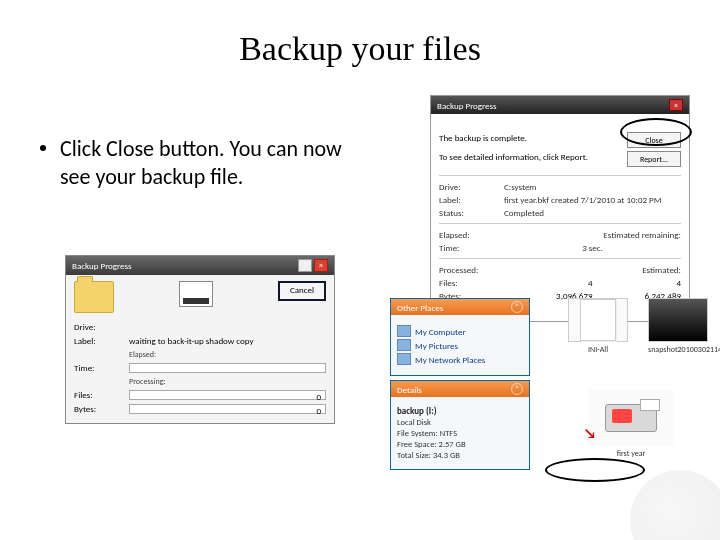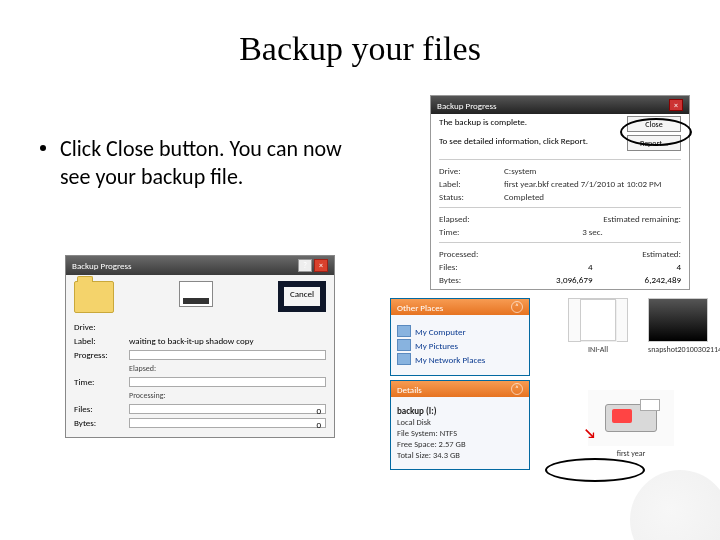--- a/index.html
+++ b/index.html
@@ -6,21 +6,21 @@
   body { width: 720px; height: 540px; background: #fff; font-family: Calibri, Arial, sans-serif; position: relative; overflow: hidden; }
   .title { font-size: 34px; text-align: center; margin-top: 30px; font-weight: normal; font-family: Liberation Serif, serif; }
   .bullet-area { position: absolute; top: 135px; left: 60px; width: 310px; font-size: 22px; line-height: 1.25; }
   .bullet-dot { position: absolute; left: -20px; top: 10px; width: 6px; height: 6px; background: #000; border-radius: 50%; }
   .bullet-text { padding-left: 0; }
 
   
   .dlg1 { position: absolute; top: 95px; right: 30px; width: 260px; border: 1px solid #999; font-size: 9px; background: #fff; }
   .dlg1-title { background: linear-gradient(#555,#222); color: #fff; padding: 3px 6px; display: flex; justify-content: space-between; align-items: center; }
   .dlg1-close { width: 14px; height: 12px; background: #c33; border: 1px solid #800; font-size: 8px; text-align: center; line-height: 10px; color:#fff; }
-  .dlg1-body { padding: 2px 8px; }
+  .dlg1-body { padding: 18px 8px; }
   .dlg1-toprow { display: flex; justify-content: space-between; align-items: flex-start; margin-bottom: 8px; }
   .dlg1-left { flex: 1; }
   .dlg1-btns { display: flex; flex-direction: column; gap: 3px; }
   .dlg1-btn { width: 54px; height: 16px; border: 1px solid #888; background: #f5f5f5; font-size: 8px; text-align: center; line-height: 14px; }
   .circle-close { position: absolute; top: 118px; right: 28px; width: 72px; height: 28px; border: 2px solid #000; border-radius: 50%; pointer-events: none; }
   .dlg1-row { display: flex; margin: 2px 0; }
   .dlg1-lbl { width: 65px; color: #333; }
   .dlg1-val { flex: 1; color: #333; }
   .dlg1-hr { border-top: 1px solid #ccc; margin: 5px 0; }
   .dlg1-sub { display: flex; justify-content: space-between; color:#333; }
@@ -30,21 +30,21 @@
   .dlg2-title { background: linear-gradient(#6a6a6a,#3a3a3a); color: #fff; padding: 3px 6px; display: flex; justify-content: space-between; align-items: center; }
   .dlg2-tticons { display:flex; gap:2px; }
   .tti { width:14px; height:13px; border:1px solid #999; background:#eee; font-size:8px; text-align:center; }
   .tti.red { background:#d9412c; color:#fff; border-color:#a02015; }
   .dlg2-body { padding: 6px 8px; }
   .dlg2-top { display:flex; align-items:flex-start; gap:8px; margin-bottom:8px; }
   .folder-icon { width:40px; height:32px; background:#f4d36b; border:1px solid #c9a83a; border-radius:2px; position:relative; }
   .folder-tab { position:absolute; top:-6px; left:2px; width:16px; height:6px; background:#f4d36b; border:1px solid #c9a83a; border-bottom:none; border-radius:2px 2px 0 0;}
   .drive-mini { width:34px; height:26px; background:#fff; border:1px solid #888; position:relative; margin-left:auto;}
   .drive-mini:after{content:"";position:absolute;bottom:2px;left:3px;right:3px;height:6px;background:#333;}
-  .dlg2-cancel { width:48px; height:31px; border:6px solid #0f172a; background:#f5f5f5; text-align:center; line-height:14px; margin-left:auto;}
+  .dlg2-cancel { width:48px; height:20px; border:2px solid #0f172a; background:#f5f5f5; text-align:center; line-height:14px; margin-left:auto;}
   .dlg2-row { display:flex; margin:3px 0; align-items:center; }
   .dlg2-lbl { width:55px; }
   .bar { height:10px; border:1px solid #aaa; background:#fff; }
   .dlg2-sub { margin-left:55px; font-size:8px; color:#444; }
 
   
   .sidebar { position: absolute; top: 298px; left: 390px; width: 140px; font-size: 9px; }
   .panel { border:1px solid #0369a1; background:#eef2f8; margin-bottom:4px; }
   .panel-h { background: linear-gradient(#f79b52,#e67321); color:#fff; padding:2px 6px; display:flex; justify-content:space-between; align-items:center; font-size:9px;}
   .panel-h .chev { width:12px;height:12px;border:1px solid rgba(255,255,255,.6); border-radius:50%; text-align:center; line-height:10px; font-size:7px;}
@@ -158,24 +158,20 @@
       <div class="drive-mini"></div>
       <div class="dlg2-cancel">Cancel</div>
     </div>
     <div class="dlg2-row">
         <span class="dlg2-lbl">Drive:</span>
       </div>
     <div class="dlg2-row">
         <span class="dlg2-lbl">Label:</span>
         <span>waiting to back-it-up shadow copy</span>
       </div>
-    <div class="dlg2-row">
-        <span class="dlg2-lbl">Progress:</span>
-        <div class="bar" style="flex:1"></div>
-      </div>
     <div class="dlg2-sub"><span>Elapsed:</span></div>
     <div class="dlg2-row">
         <span class="dlg2-lbl">Time:</span>
         <div class="bar" style="flex:1"></div>
       </div>
     <div class="dlg2-sub"><span>Processing:</span></div>
     <div class="dlg2-row">
         <span class="dlg2-lbl">Files:</span>
         <div class="bar" style="flex:1;text-align:right;padding-right:4px;">0</div>
       </div>

